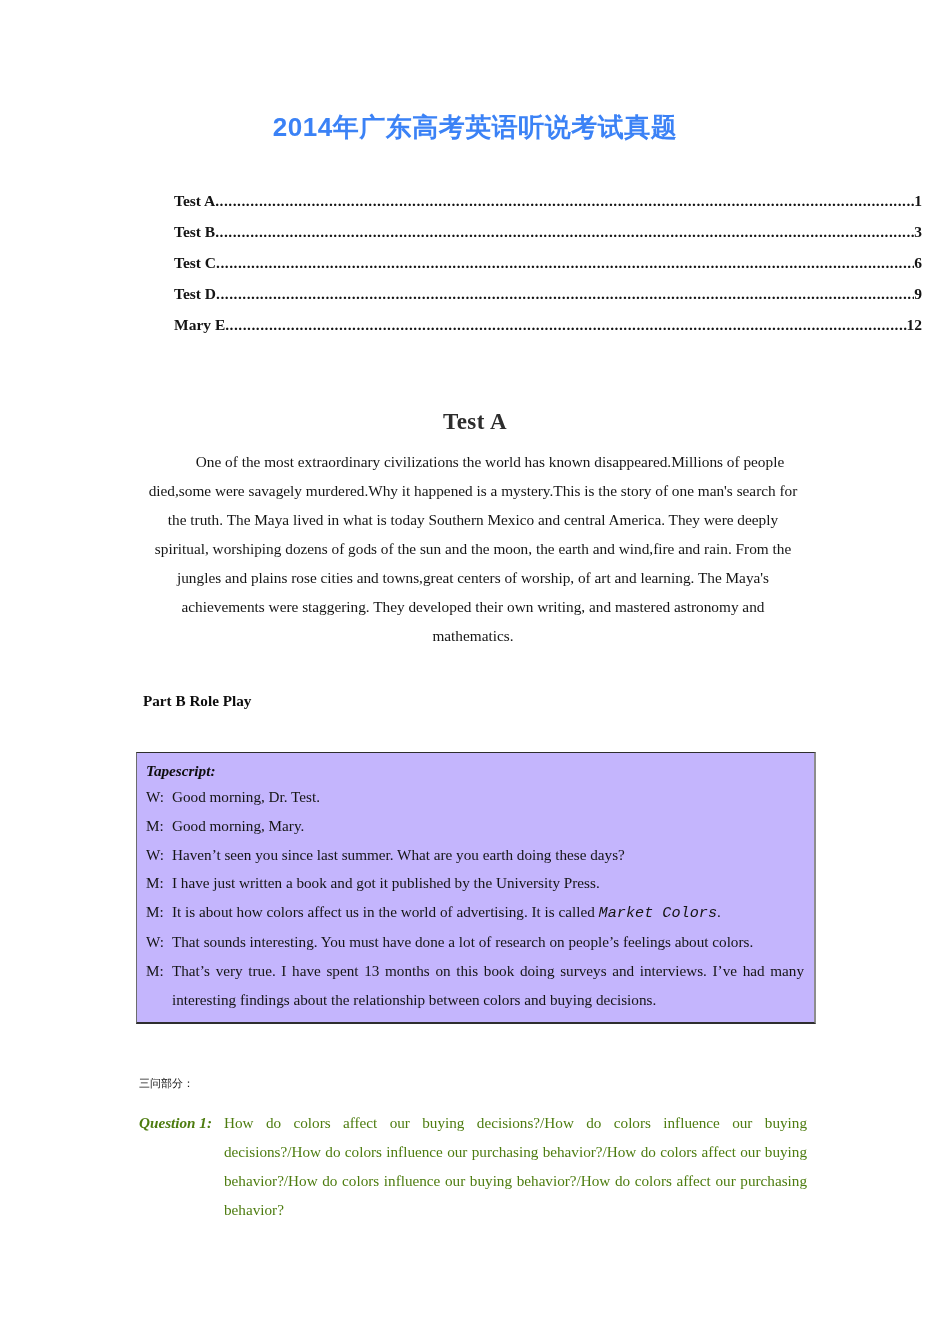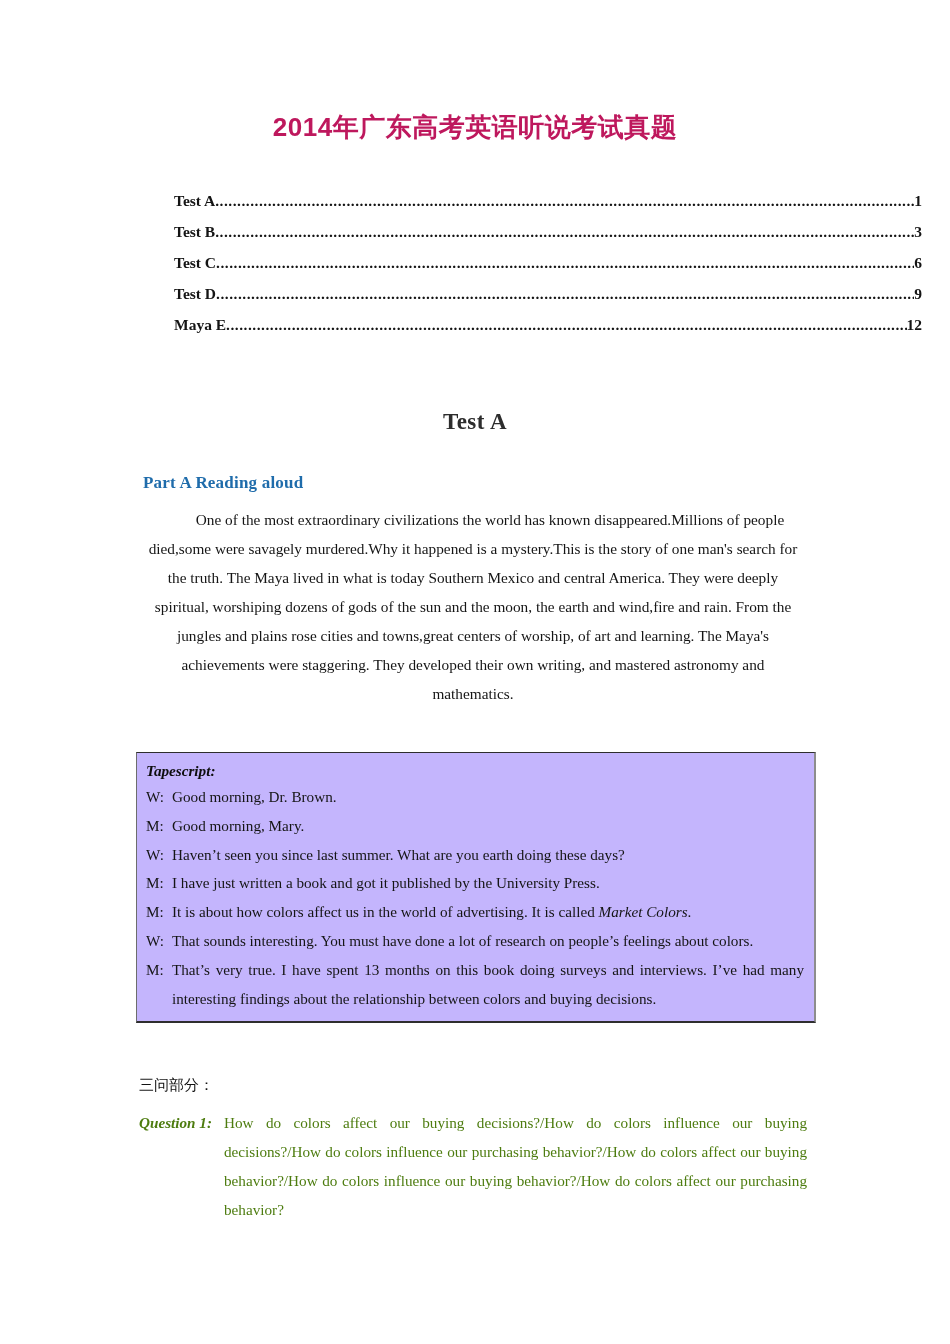--- a/index.html
+++ b/index.html
@@ -21,21 +21,21 @@
     inset: 0;
     padding: 0;
   }
 
   
   .doc-title {
     text-align: center;
     font-family: "Liberation Sans", "DejaVu Sans", sans-serif;
     font-weight: bold;
     font-size: 26px;
-    color: #be185d;
+    color: #3b82f6;
     letter-spacing: 0.5px;
     margin: 0;
     padding-top: 112px;
     line-height: 1.2;
   }
 
   
   .toc {
     margin: 0;
     padding: 0;
@@ -139,29 +139,29 @@
     padding-left: 26px;
     text-indent: -26px;
     text-align: justify;
     text-justify: inter-word;
   }
   .dlg-line.justified > .spk {
     display: inline-block;
     width: 26px;
     text-indent: 0;
   }
-  .italic-title { font-style: italic; }
+  .italic-title { font-style: italic; font-family: Liberation Mono, monospace; }
 
   
   .sanwen-heading {
     position: absolute;
     left: 139px;
     top: 1076px;
     font-family: "DejaVu Sans", "Liberation Sans", sans-serif;
-    font-size: 15px;
+    font-size: 11px;
     color: #121212;
   }
 
   .question-block {
     position: absolute;
     left: 139px;
     top: 1108px;
     width: 668px;
   }
   .question-line {
@@ -204,38 +204,37 @@
         <span class="toc-label">Test C</span>
         <span class="toc-leader">................................................................................................................................................................................................................................</span>
         <span class="toc-page">6</span>
       </li>
       <li class="toc-row">
         <span class="toc-label">Test D</span>
         <span class="toc-leader">................................................................................................................................................................................................................................</span>
         <span class="toc-page">9</span>
       </li>
       <li class="toc-row">
-        <span class="toc-label">Maya E</span>
+        <span class="toc-label">Mary E</span>
         <span class="toc-leader">................................................................................................................................................................................................................................</span>
         <span class="toc-page">12</span>
       </li>
     </ul>
 
   <h2 class="test-heading">Test A</h2>
 
-  <h3 class="part-a-heading">Part A Reading aloud</h3>
 
   <p class="reading-para">One of the most extraordinary civilizations the world has known disappeared.Millions of people died,some were savagely murdered.Why it happened is a mystery.This is the story of one man's search for the truth. The Maya lived in what is today Southern Mexico and central America. They were deeply spiritual, worshiping dozens of gods of the sun and the moon, the earth and wind,fire and rain. From the jungles and plains rose cities and towns,great centers of worship, of art and learning. The Maya's achievements were staggering. They developed their own writing, and mastered astronomy and mathematics.</p>
 
   <h3 class="part-b-heading">Part B Role Play</h3>
 
   <div class="tapescript-box">
     <div class="tapescript-title">Tapescript:</div>
     <div id="dialogue-list">
-        <p class="dlg-line justified"><span class="spk">W:</span><span>Good morning, Dr. Brown.</span></p>
+        <p class="dlg-line justified"><span class="spk">W:</span><span>Good morning, Dr. Test.</span></p>
         <p class="dlg-line justified"><span class="spk">M:</span><span>Good morning, Mary.</span></p>
         <p class="dlg-line justified"><span class="spk">W:</span><span>Haven’t seen you since last summer. What are you earth doing these days?</span></p>
         <p class="dlg-line justified"><span class="spk">M:</span><span>I have just written a book and got it published by the University Press.</span></p>
         <p class="dlg-line justified"><span class="spk">M:</span><span>It is about how colors affect us in the world of advertising. It is called </span><span class="italic-title">Market Colors</span><span>.</span></p>
         <p class="dlg-line justified"><span class="spk">W:</span><span>That sounds interesting. You must have done a lot of research on people’s feelings about colors.</span></p>
         <p class="dlg-line justified"><span class="spk">M:</span><span>That’s very true. I have spent 13 months on this book doing surveys and interviews. I’ve had many interesting findings about the relationship between colors and buying decisions.</span></p>
       </div>
   </div>
 
   <div class="sanwen-heading">三问部分：</div>

